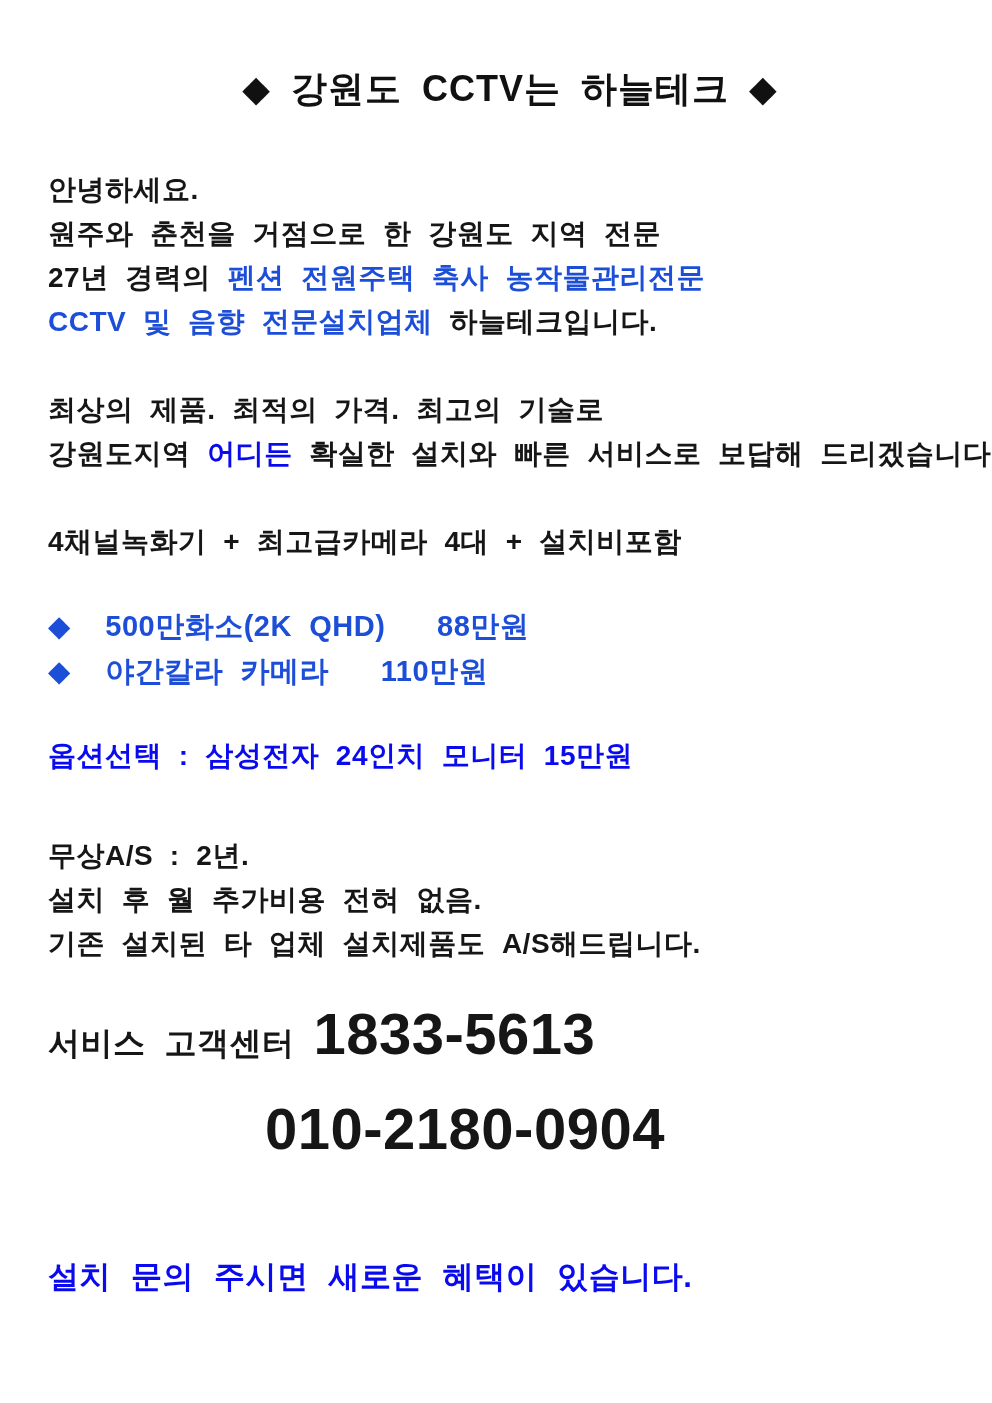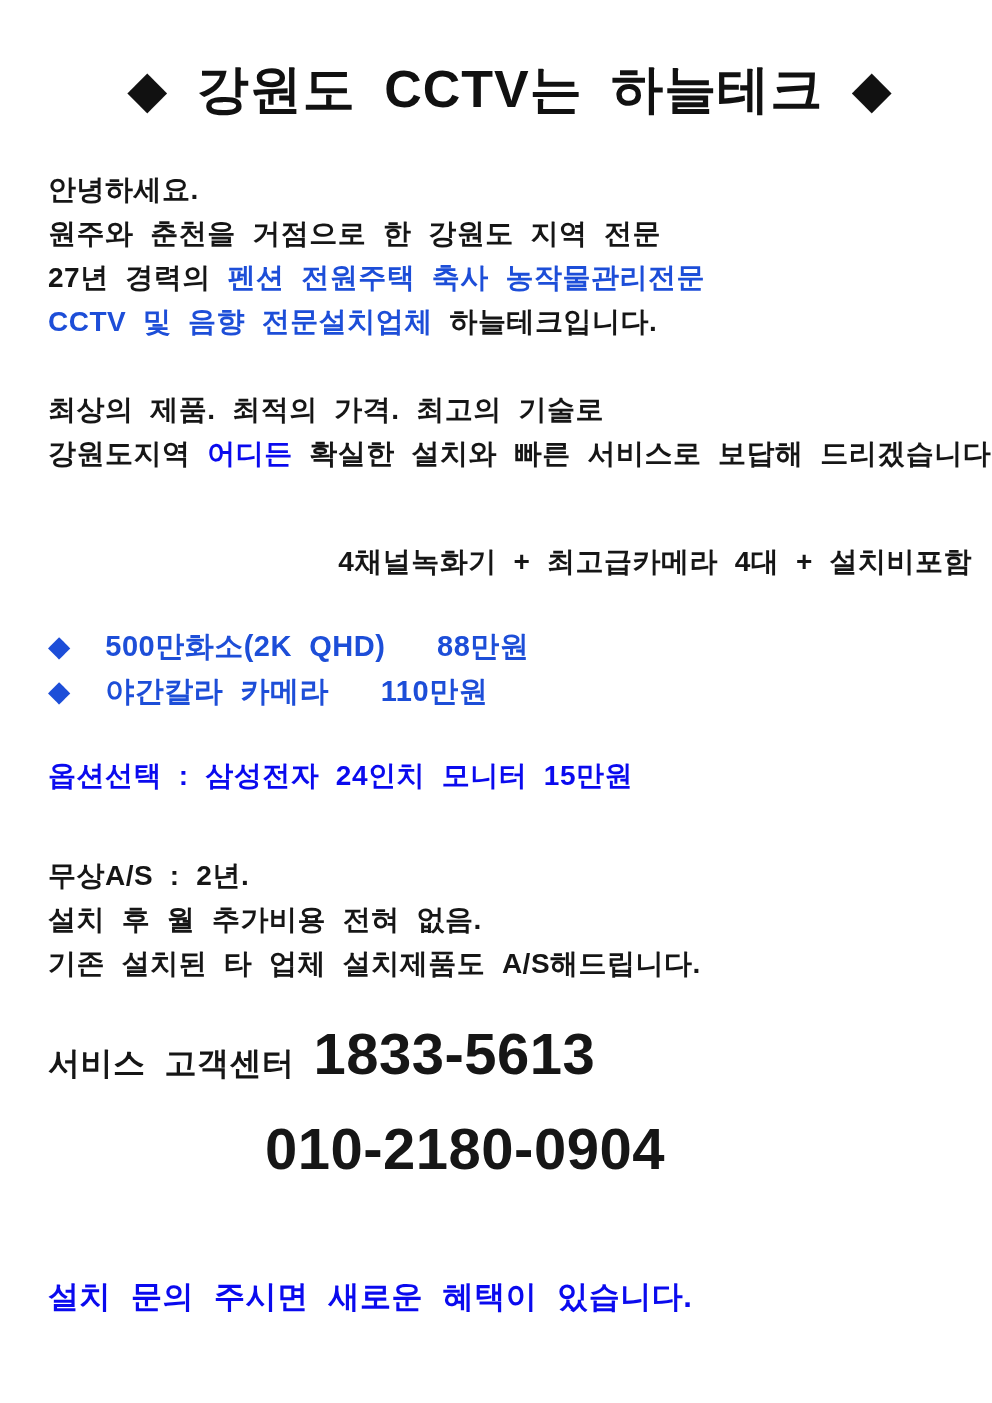--- a/index.html
+++ b/index.html
@@ -17,39 +17,39 @@
   .page {
     box-sizing: border-box;
     width: 992px;
     height: 1403px;
     padding: 0 20px 0 48px;
   }
   .title {
     margin: 0;
     padding-top: 66px;
     text-align: center;
-    font-size: 52px;
+    font-size: 36px;
     line-height: 46px;
     font-weight: bold;
     color: #111111;
     letter-spacing: 1px;
     word-spacing: 0.25em;
     white-space: pre;
   }
   .line {
     font-size: 28px;
     line-height: 44px;
     font-weight: bold;
     word-spacing: 0.3em;
     white-space: pre;
     letter-spacing: 0.5px;
   }
   .sec-intro    { margin-top: 56px; }
   .sec-pitch    { margin-top: 44px; }
-  .sec-package  { margin-top: 64px; text-align: right; }
+  .sec-package  { margin-top: 44px; }
   .sec-prices   { margin-top: 40px; }
   .sec-prices .line { line-height: 45px; font-size: 29px; }
   .sec-option   { margin-top: 40px; }
   .sec-warranty { margin-top: 56px; }
   .sec-contact  { margin-top: 36px; }
   .sec-closing  { margin-top: 80px; }
   .red  { color: #1d4ed8; }
   .blue { color: #0a0aee; }
   .underline {
     text-decoration-thickness: 2.5px;

